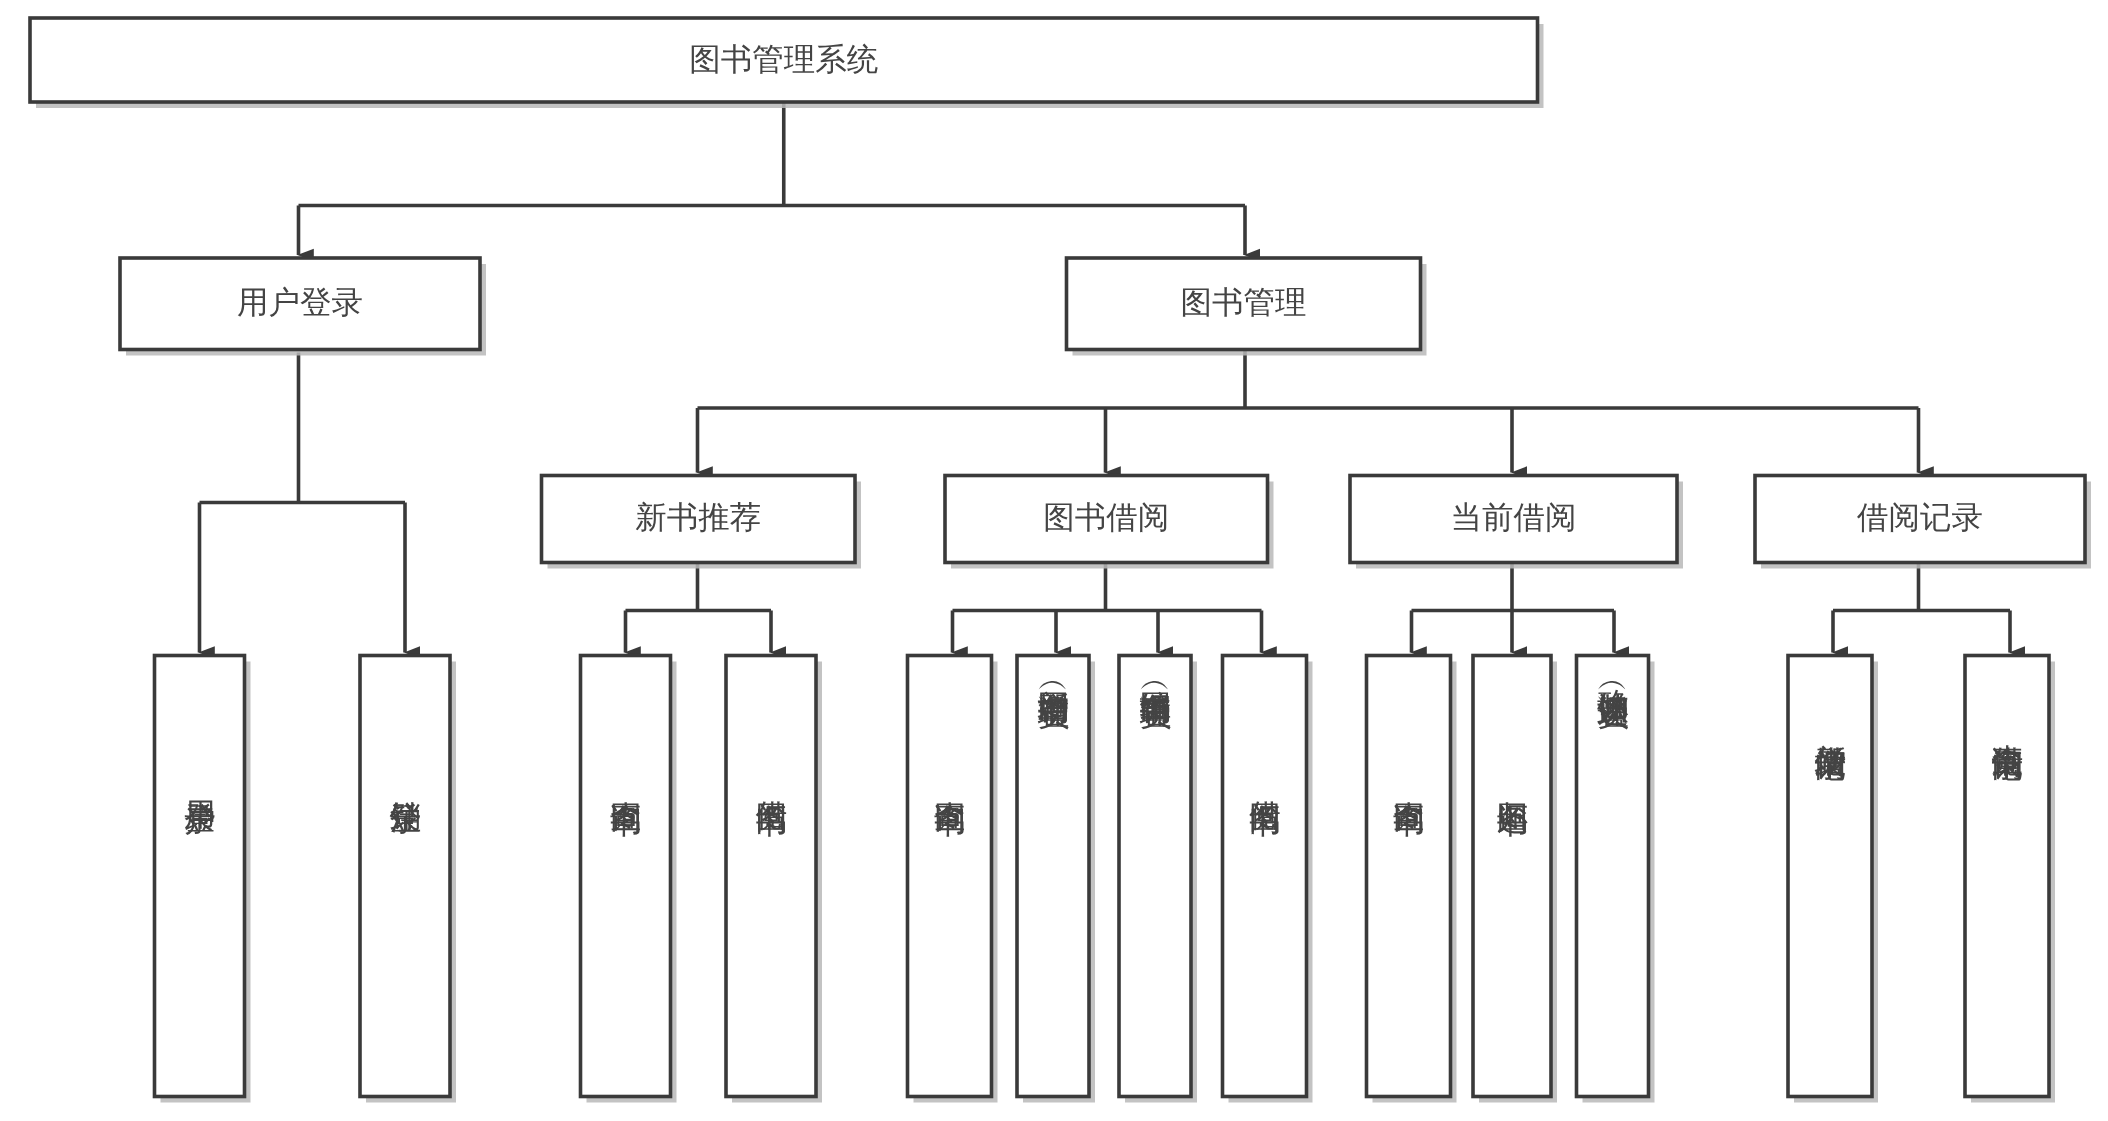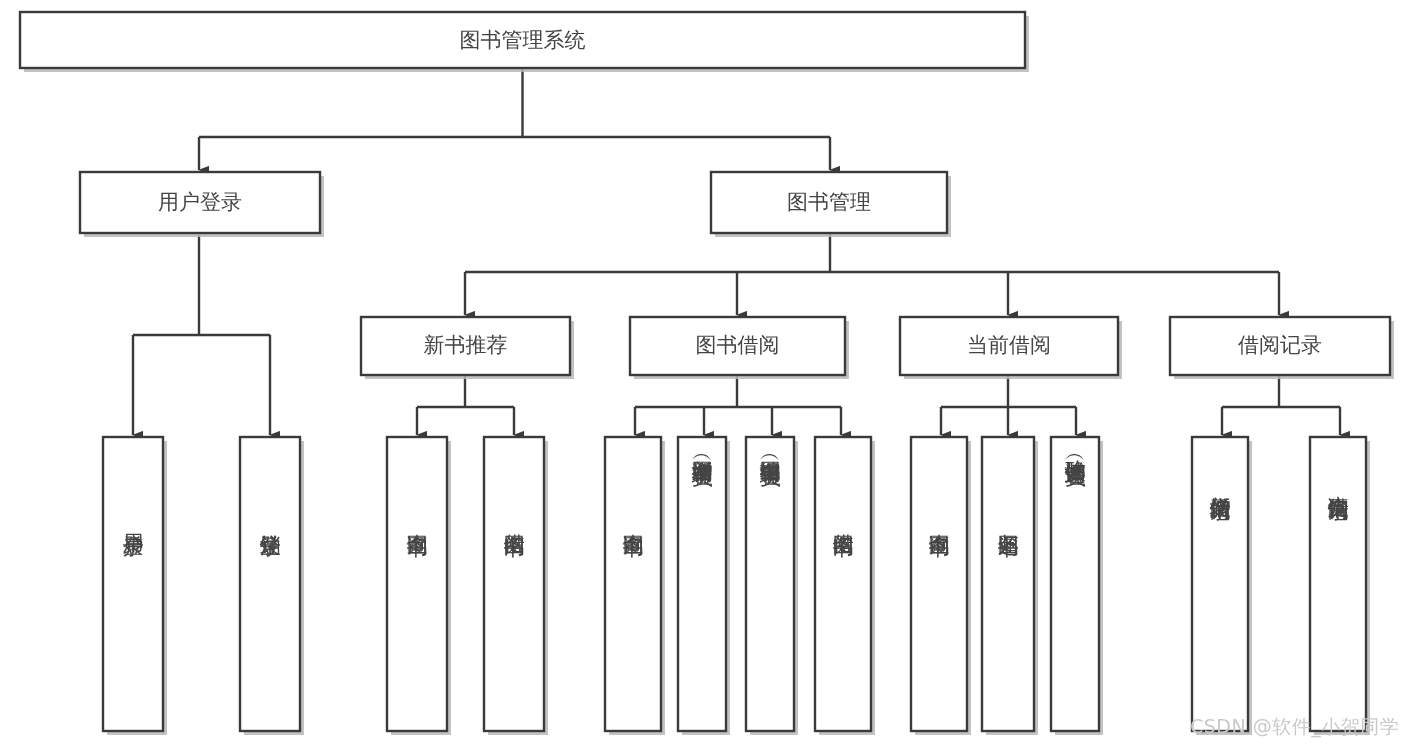--- a/index.html
+++ b/index.html
@@ -267,15 +267,14 @@
     <span class="vlabel" style="margin-top:6px;">确认归还（管理员）</span>
   </div>
 
   <div class="vlabel-holder" style="left:1192px; top:437px; width:56px; height:294px;">
     <span class="vlabel" style="margin-top:42px;">新增借阅记录</span>
   </div>
   <div class="vlabel-holder" style="left:1310px; top:437px; width:56px; height:294px;">
     <span class="vlabel" style="margin-top:42px;">查询借阅记录</span>
   </div>
 
-  <div class="watermark-text" style="left:1190px; top:714px;">CSDN @软件_小贺同学</div>
 
 </div>
 
 </body></html>

